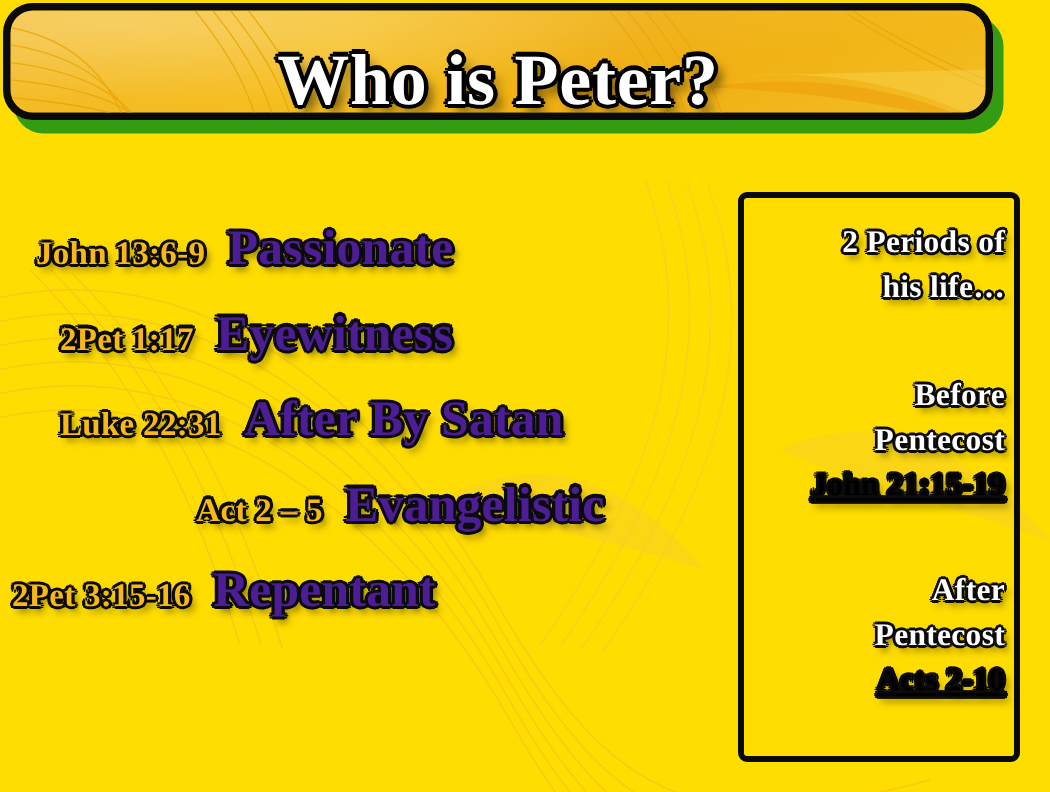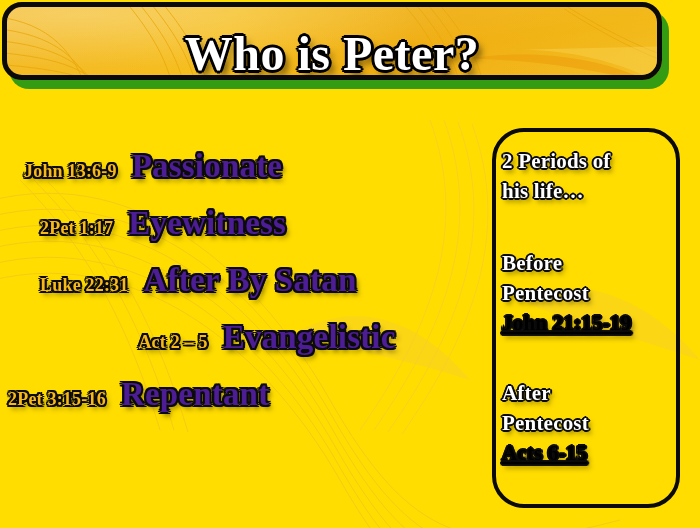--- a/index.html
+++ b/index.html
@@ -77,21 +77,21 @@
   }
   .ref-row {
     display: flex;
     align-items: baseline;
     justify-content: flex-start;
     height: 57px;
     padding-left: 22px;
     white-space: nowrap;
   }
   .ref-ref {
-    font-size: 18px;
+    font-size: 22px;
     font-weight: bold;
     color: #F7B818;
     letter-spacing: 0.2px;
     text-shadow:
       -1.6px -1.6px 0 #0b0b0b, 1.6px -1.6px 0 #0b0b0b,
       -1.6px 1.6px 0 #0b0b0b, 1.6px 1.6px 0 #0b0b0b,
       -2.2px 0 0 #0b0b0b, 2.2px 0 0 #0b0b0b,
       0 -2.2px 0 #0b0b0b, 0 2.2px 0 #0b0b0b,
       3px 4px 5px rgba(0,0,0,0.5);
   }
@@ -116,26 +116,26 @@
   .ref-row[data-row="4"] { padding-left: 8px; }
 
   
   #side-panel {
     position: absolute;
     left: 492px;
     top: 128px;
     width: 188px;
     height: 380px;
     border: 4px solid #0a0a0a;
-    border-radius: 32px;
+    border-radius: 6px;
     box-sizing: border-box;
     background: transparent;
     z-index: 3;
     padding: 14px 6px 0 6px;
-    text-align: left;
+    text-align: right;
   }
   .side-line {
     font-size: 21px;
     font-weight: bold;
     line-height: 30px;
     letter-spacing: 0.2px;
     white-space: nowrap;
   }
   .side-line.white {
     color: #ffffff;
@@ -265,16 +265,16 @@
     <div class="side-gap"></div>
 
     <div class="side-line white">Before</div>
     <div class="side-line white">Pentecost</div>
     <div class="side-line amber">John 21:15-19</div>
 
     <div class="side-gap-sm"></div>
 
     <div class="side-line white">After</div>
     <div class="side-line white">Pentecost</div>
-    <div class="side-line amber">Acts 6-15</div>
+    <div class="side-line amber">Acts 2-10</div>
   </div>
 
 </div>
 
 </body></html>

